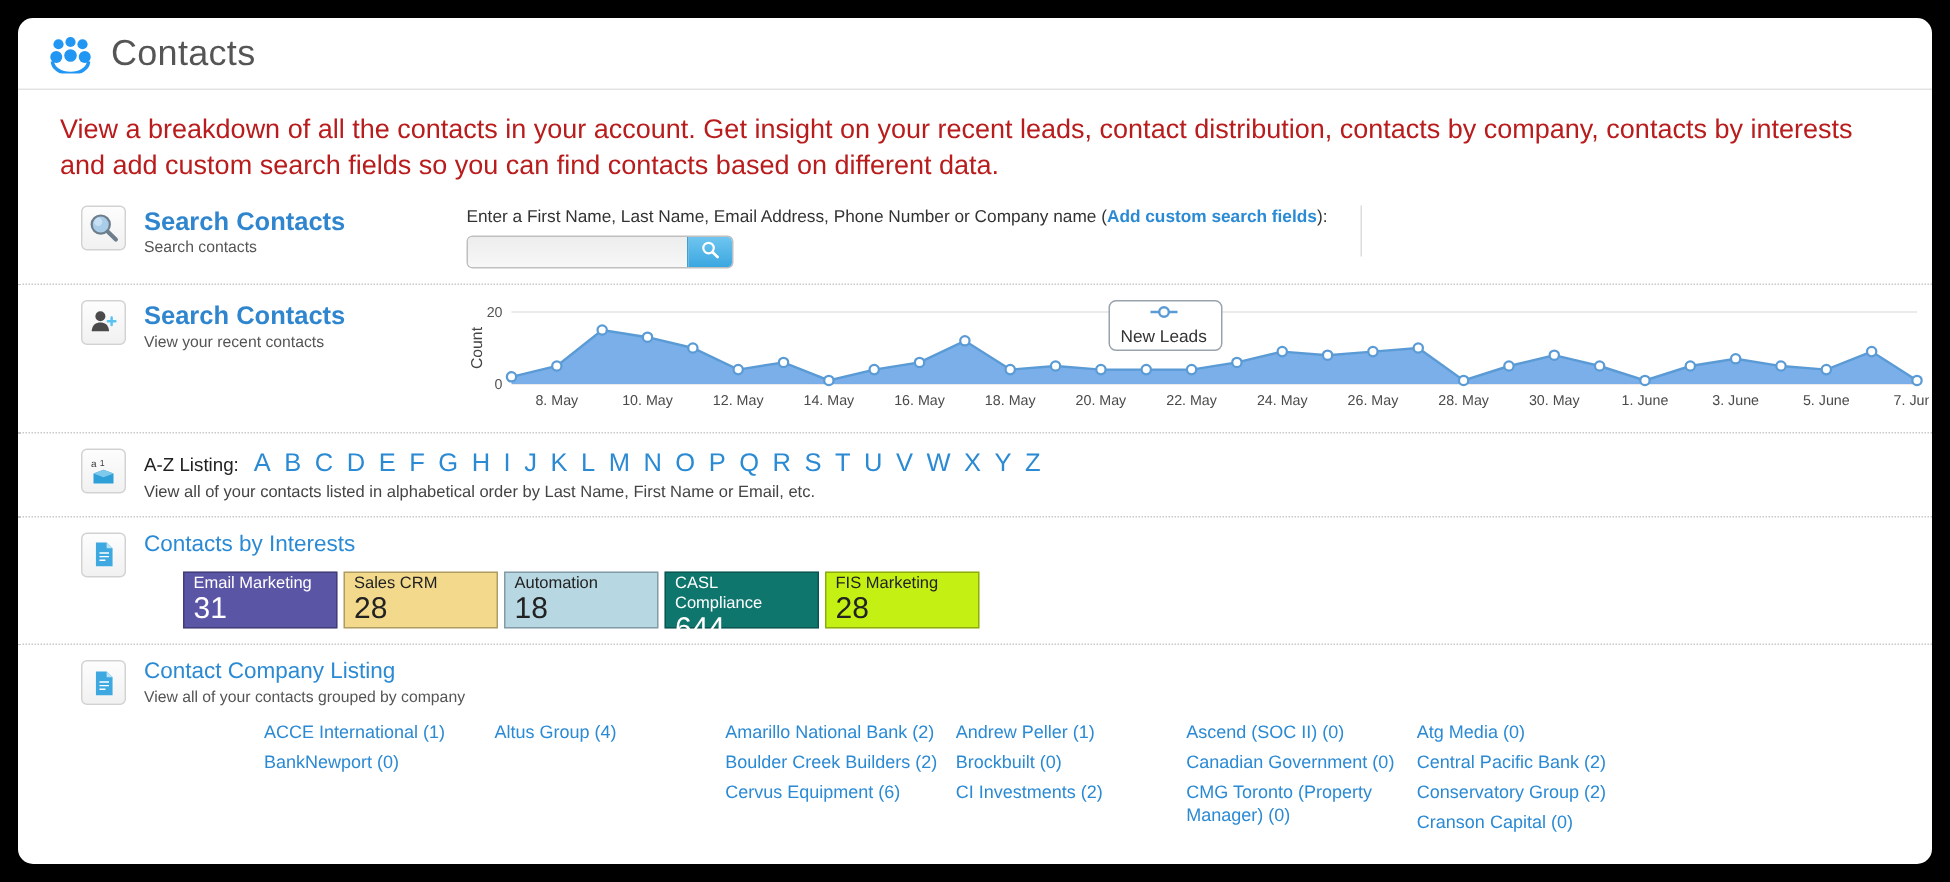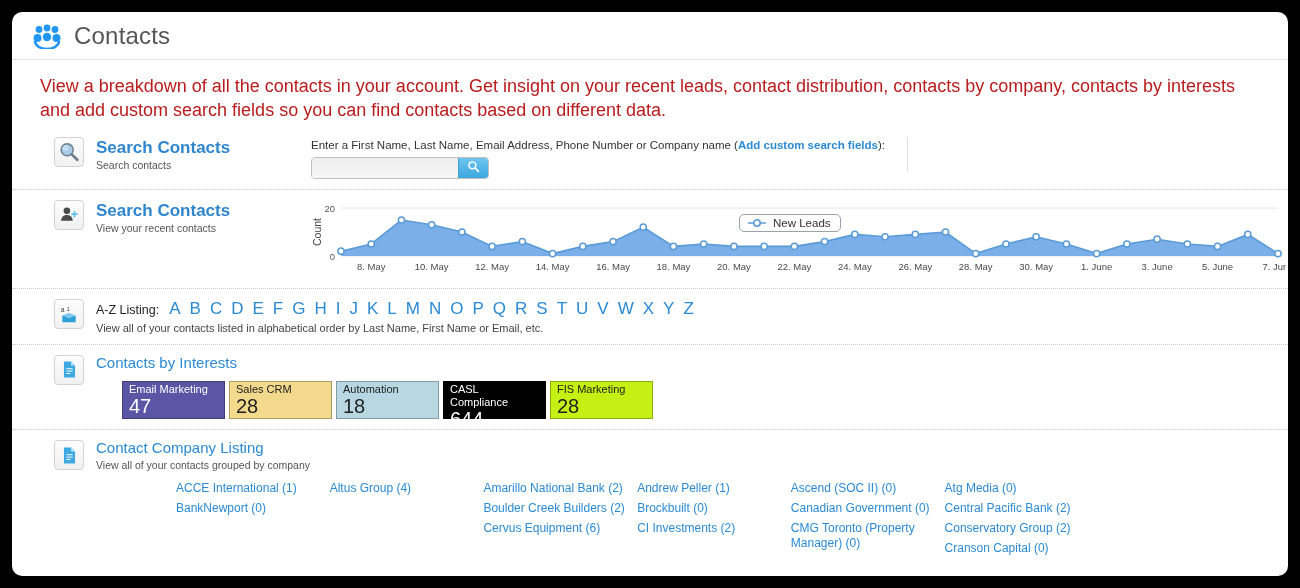--- a/index.html
+++ b/index.html
@@ -115,28 +115,28 @@
   
   .chart-wrap {
     position: relative;
     flex: 1;
     height: 80px;
     margin-top: -2px;
   }
   .chart-svg { display: block; }
   .chart-legend {
     position: absolute;
-    left: 428px; top: 16px;
+    left: 428px; top: 2px;
     border: 1px solid #9aa3ad;
     border-radius: 5px;
     background: #fff;
     padding: 2px 9px 2px 7px;
     font-size: 11.5px;
     color: #333;
-    display: flex; align-items: center; gap: 6px;
+    display: flex; align-items: center; gap: 6px; flex-direction: column;
   }
   .legend-mark { width: 20px; height: 10px; }
 
   
   .az-row { display: flex; align-items: baseline; }
   .az-label { font-size: 12.5px; color: #222; margin-right: 10px; }
   .az-letters { display: flex; gap: 9px; }
   .az-letters span {
     color: #2b8ad4;
     font-size: 17px;
@@ -374,31 +374,31 @@
             <line x1="8" y1="14" x2="16" y2="14"></line>
             <line x1="8" y1="17" x2="13" y2="17"></line>
           </g>
         </svg>
       </div>
       <div class="interests-body">
         <div class="sec-title">Contacts by Interests</div>
         <div class="interest-tags" id="interestTags">
             <div class="tag" style="background: rgb(91, 85, 166); color: rgb(255, 255, 255);">
               <span class="tname">Email Marketing</span>
-              <span class="tnum">47</span>
+              <span class="tnum">31</span>
             </div>
             <div class="tag" style="background: rgb(242, 217, 140); color: rgb(34, 34, 34);">
               <span class="tname">Sales CRM</span>
               <span class="tnum">28</span>
             </div>
             <div class="tag" style="background: rgb(183, 215, 226); color: rgb(34, 34, 34);">
               <span class="tname">Automation</span>
               <span class="tnum">18</span>
             </div>
-            <div class="tag" style="background: #000000; color: rgb(255, 255, 255);">
+            <div class="tag" style="background: #0f766e; color: rgb(255, 255, 255);">
               <span class="tname">CASL Compliance</span>
               <span class="tnum">644</span>
             </div>
             <div class="tag" style="background: rgb(196, 240, 20); color: rgb(34, 34, 34);">
               <span class="tname">FIS Marketing</span>
               <span class="tnum">28</span>
             </div>
           </div>
       </div>
     </div>

